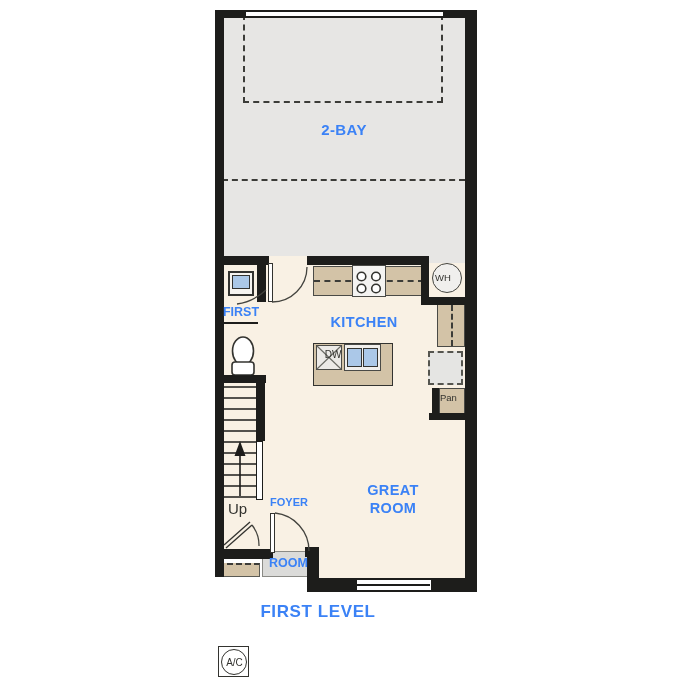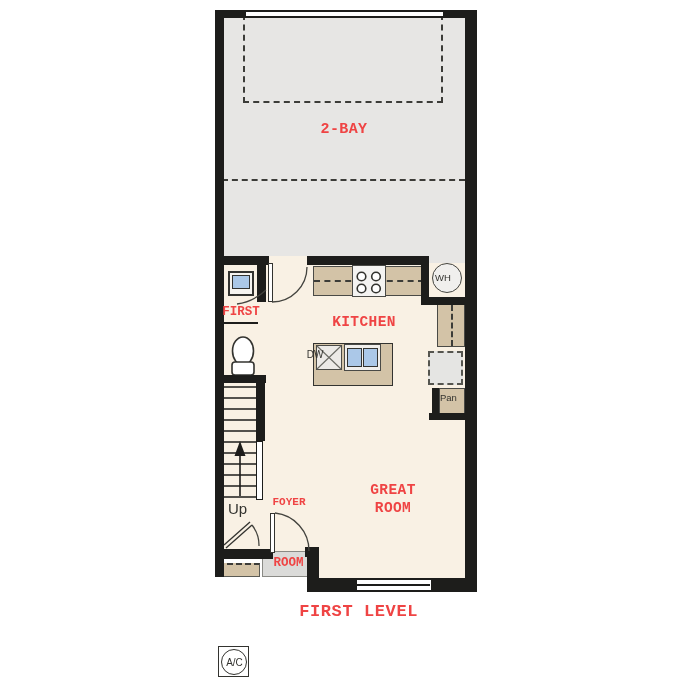--- a/index.html
+++ b/index.html
@@ -7,21 +7,21 @@
     width:687px;height:687px;background:#ffffff;
     font-family:"Liberation Sans", sans-serif;
     position:relative;overflow:hidden;
   }
   .abs{position:absolute;box-sizing:border-box;}
   .wall{background:#1d1d1b;}
   .floor-garage{background:#e7e6e4;}
   .floor-living{background:#f9f1e4;}
   .counter{background:#d3c3a7;border:1px solid #4a4a46;}
   .tanfill{background:#d3c3a7;}
-  .label{color:#ef4444;font-weight:bold;text-align:center;white-space:nowrap;font-family:Liberation Mono, monospace;}
+  .label{color:#3b82f6;font-weight:bold;text-align:center;white-space:nowrap;}
   .svg-overlay{position:absolute;left:0;top:0;pointer-events:none;}
   .dashline-h{border-top:2px dashed #3c3c38;}
   .dashline-v{border-left:2px dashed #3c3c38;}
 </style>
 </head>
 <body>
 
 <div class="abs" style="left:0;top:0;width:687px;height:687px;">
 
   <div class="abs floor-garage" style="left:224px;top:15px;width:241px;height:242px;"></div>
@@ -142,23 +142,23 @@
   <div class="abs label" style="left:314px;top:314px;width:100px;font-size:14.5px;letter-spacing:0.4px;">KITCHEN</div>
   <div class="abs label" style="left:343px;top:481px;width:100px;font-size:14.5px;line-height:18px;letter-spacing:0.4px;">
     <div>GREAT</div>
     <div>ROOM</div>
   </div>
   <div class="abs label" style="left:217px;top:305px;width:48px;font-size:12.5px;">FIRST</div>
   <div class="abs label" style="left:264px;top:496px;width:50px;font-size:11px;">FOYER</div>
   <div class="abs label" style="left:262px;top:556px;width:53px;font-size:12.5px;">ROOM</div>
   <div class="abs" style="left:228px;top:500px;width:24px;text-align:left;font-size:15px;color:#33332f;">Up</div>
   <div class="abs" style="left:432px;top:272px;width:22px;text-align:center;font-size:9.5px;color:#33332f;">WH</div>
-  <div class="abs" style="left:302px;top:349px;width:26px;text-align:center;font-size:10px;color:#33332f;">DW</div>
+  <div class="abs" style="left:320px;top:349px;width:26px;text-align:center;font-size:10px;color:#33332f;">DW</div>
   <div class="abs" style="left:440px;top:392px;width:25px;text-align:left;font-size:9.5px;color:#33332f;">Pan</div>
 
-  <div class="abs label" style="left:218px;top:602px;width:200px;text-align:right;font-size:17px;letter-spacing:0.6px;">FIRST LEVEL</div>
+  <div class="abs label" style="left:218px;top:602px;width:200px;text-align:center;font-size:17px;letter-spacing:0.6px;">FIRST LEVEL</div>
 
   <div class="abs" style="left:218px;top:646px;width:31px;height:31px;background:#ffffff;border:1px solid #33332f;">
     <div class="abs" style="left:1.5px;top:1.5px;width:26px;height:26px;border:1px solid #33332f;border-radius:50%;"></div>
     <div class="abs" style="left:0;top:10px;width:31px;text-align:center;font-size:10px;color:#33332f;">A/C</div>
   </div>
 
 </div>
 
 </body></html>

